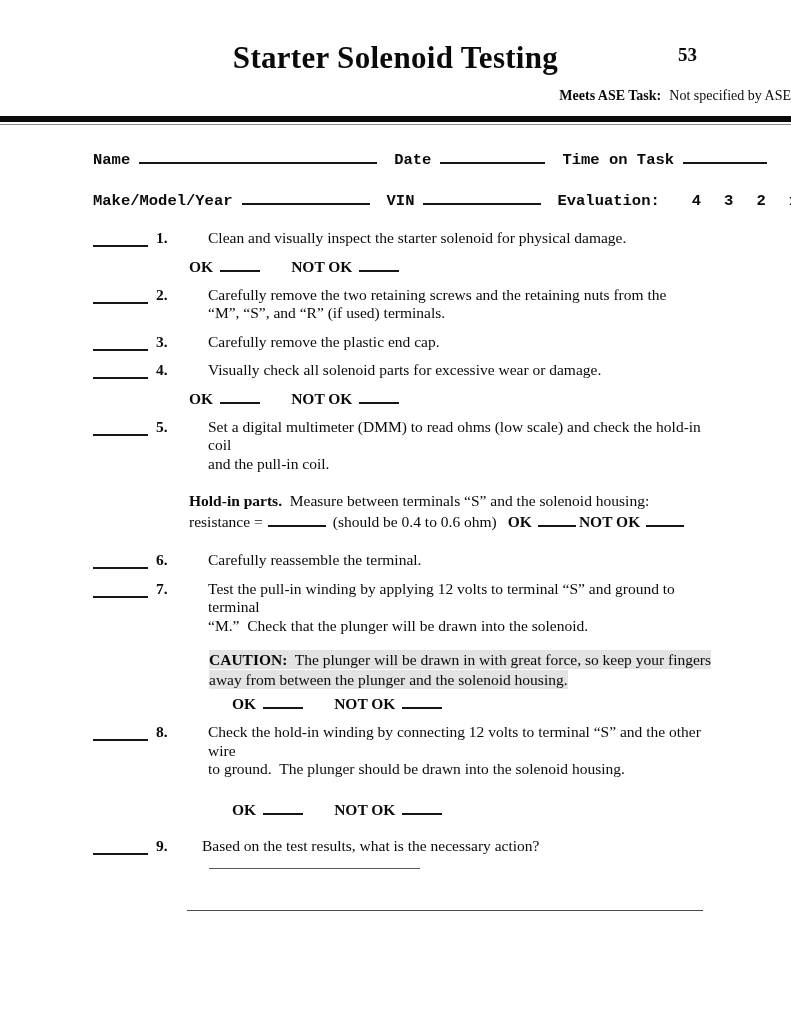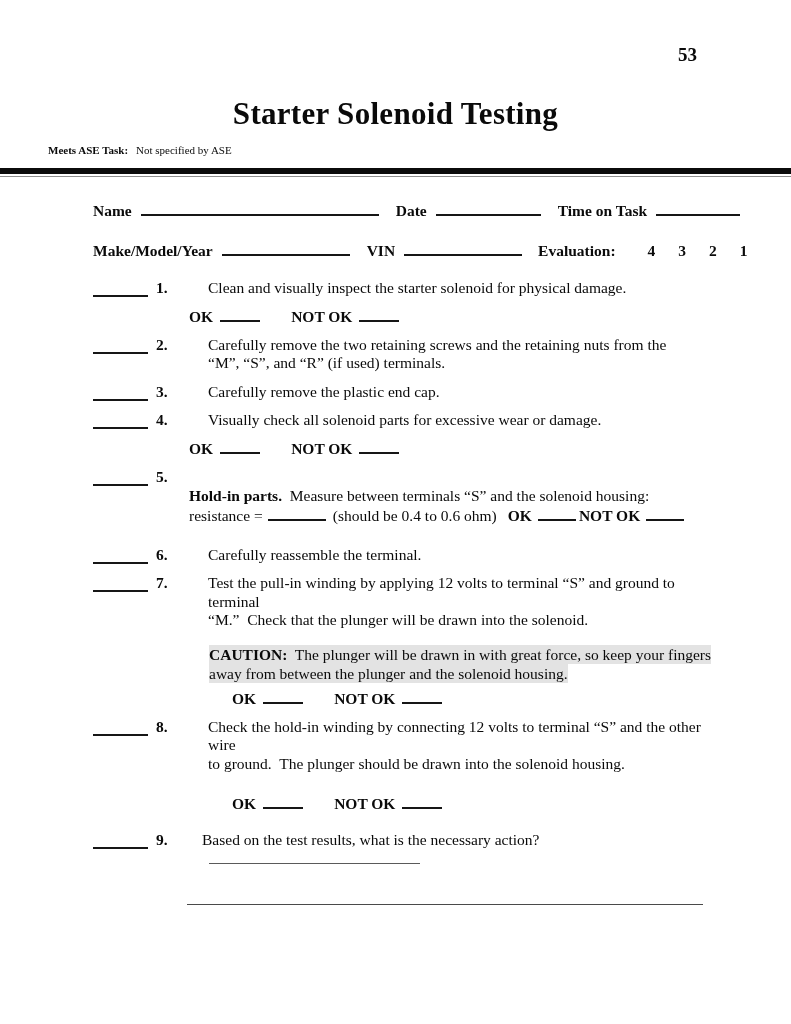--- a/index.html
+++ b/index.html
@@ -6,37 +6,37 @@
   body {
     width: 791px; height: 1024px; position: relative; overflow: hidden;
     font-family: "Liberation Serif", "DejaVu Serif", serif;
     color: #0a0a0a; font-size: 15.5px;
   }
   .page-number {
     position: absolute; top: 44px; right: 94px;
     font-weight: bold; font-size: 19px;
   }
   .title {
-    padding-top: 96px; text-align: center;
+    padding-top: 40px; text-align: center;
     font-size: 31px; font-weight: bold; letter-spacing: 0.3px;
     line-height: 36px;
   }
-  .meets { text-align: left; margin-top: 12px; font-size: 11px; margin-left: 48px; }
+  .meets { text-align: right; margin-top: 12px; font-size: 14px; margin-left: 48px; }
   .meets b { font-weight: bold; }
   .meets .val { margin-left: 8px; }
   .rule-thick { margin-top: 12px; height: 6px; background: #0b0b0b; width: 100%; }
   .rule-thin { height: 1px; background: #8d8d8d; margin-top: 2px; width: 100%; }
 
   .content { padding: 0 90px 0 93px; }
 
   .blank {
     display: inline-block; height: 13px;
     border-bottom: 2px solid #161616; vertical-align: baseline;
   }
-  .form-row { margin-top: 0; font-weight: bold; white-space: nowrap; }
+  .form-row { margin-top: 0; font-weight: bold; white-space: nowrap; font-family: Liberation Mono, monospace; }
   .row-1 { margin-top: 24px; }
   .row-2 { margin-top: 21px; }
   .form-row .lbl { margin-right: 9px; }
   .form-row .gap { margin-right: 17px; }
   .eval-label { margin-left: 16px; }
   .score { display: inline-block; margin-left: 23px; }
   .score:first-of-type { margin-left: 15px; }
 
   .steps { margin-top: 19px; }
   .step { display: flex; align-items: flex-start; margin-top: 10px; }
@@ -137,20 +137,22 @@
         <div class="step-body">
           <div class="step-text">Visually check all solenoid parts for excessive wear or damage.</div>
           <div class="ok-row ind-a"><span>OK</span><span class="blank"></span><span class="notok">NOT OK</span><span class="blank"></span></div>
         </div>
       </div>
 
       <div class="step">
         <div class="step-blank"></div>
         <div class="step-num">5.</div>
         <div class="step-body">
+          <div class="step-text">Set a digital multimeter (DMM) to read ohms (low scale) and check the hold-in coil
+and the pull-in coil.</div>
 
 
           <div class="coil-block">
             <div class="coil-lead"><b>Hold-in parts.</b><span>  Measure between terminals “S” and the solenoid housing:</span></div>
             <div class="res-row"><span>resistance =</span><span class="blank res-blank" style="width:58px"></span><span class="res-spec">(should be 0.4 to 0.6 ohm)</span><b class="res-ok">OK</b><span class="blank res-ok-blank"></span><b class="res-notok res-notok-tight">NOT OK</b><span class="blank res-ok-blank"></span></div>
           </div>
         </div>
       </div>
 
       <div class="step after-gap">

